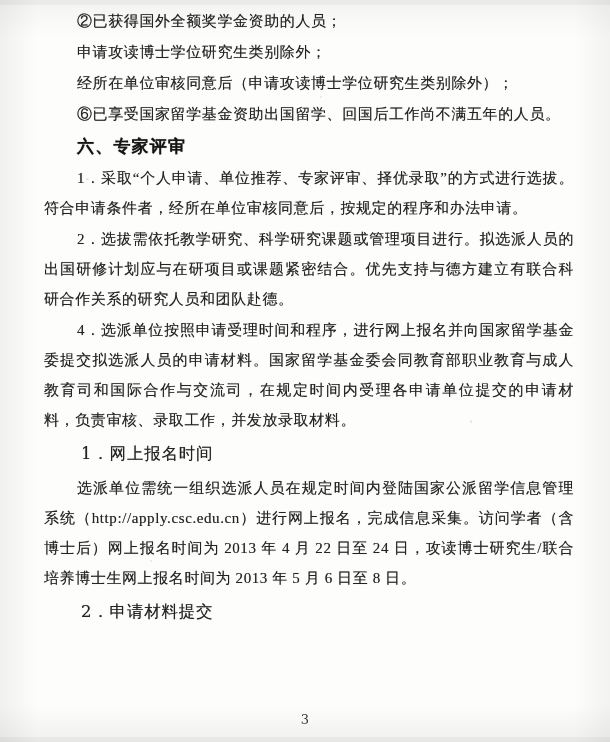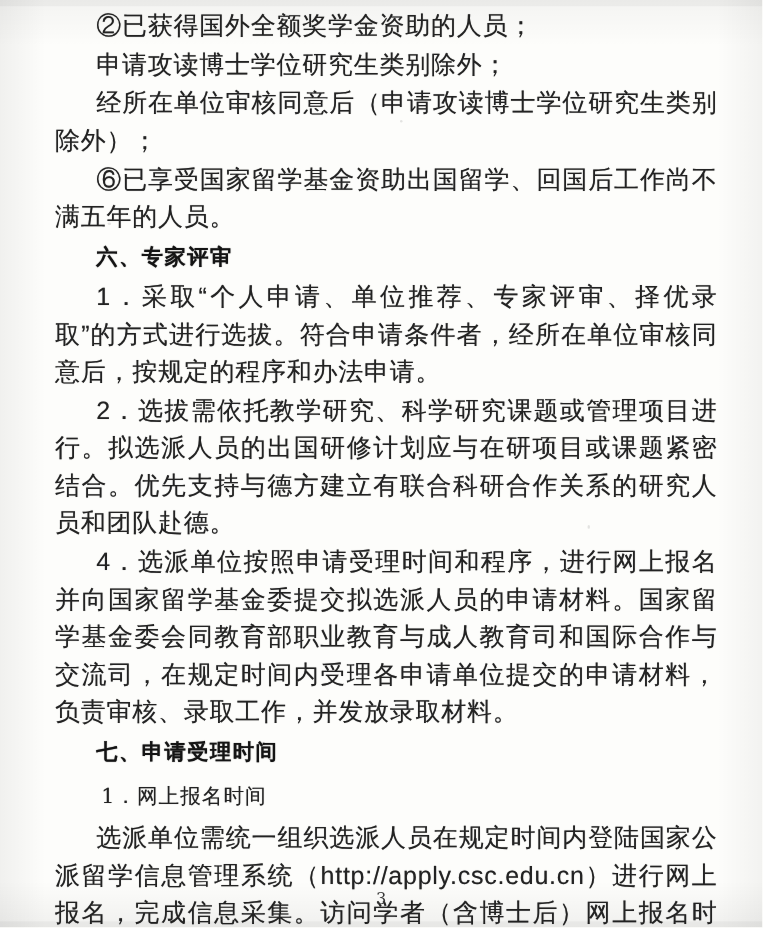--- a/index.html
+++ b/index.html
@@ -24,28 +24,28 @@
       linear-gradient(to right, rgba(0,0,0,0.05), rgba(0,0,0,0) 6%, rgba(0,0,0,0) 94%, rgba(0,0,0,0.045)),
       linear-gradient(to bottom, rgba(0,0,0,0.04), rgba(0,0,0,0) 5%, rgba(0,0,0,0) 95%, rgba(0,0,0,0.05));
   }
   .content {
     position: absolute;
     left: 44px;
     top: 6px;
     width: 530px;
   }
   .para {
-    font-size: 20px;
+    font-size: 15px;
     line-height: 30px;
     letter-spacing: 0.6px;
     text-align: justify;
     margin: 0 0 1px 0;
     color: #232323;
     text-shadow: 0 0 0.7px rgba(0,0,0,0.45);
-    font-family: Liberation Sans, sans-serif;
+    font-family: Liberation Serif, serif;
   }
   .indent2 {
     text-indent: 33px;
   }
   .heading {
     font-size: 17px;
     line-height: 31px;
     letter-spacing: 1.2px;
     font-weight: bold;
     text-indent: 33px;
@@ -96,21 +96,20 @@
     <p class="para indent2">申请攻读博士学位研究生类别除外；</p>
     <p class="para indent2">经所在单位审核同意后（申请攻读博士学位研究生类别除外）；</p>
     <p class="para indent2">⑥已享受国家留学基金资助出国留学、回国后工作尚不满五年的人员。</p>
 
     <p class="heading">六、专家评审</p>
 
     <p class="para indent2">1．采取“个人申请、单位推荐、专家评审、择优录取”的方式进行选拔。符合申请条件者，经所在单位审核同意后，按规定的程序和办法申请。</p>
     <p class="para indent2">2．选拔需依托教学研究、科学研究课题或管理项目进行。拟选派人员的出国研修计划应与在研项目或课题紧密结合。优先支持与德方建立有联合科研合作关系的研究人员和团队赴德。</p>
     <p class="para indent2">4．选派单位按照申请受理时间和程序，进行网上报名并向国家留学基金委提交拟选派人员的申请材料。国家留学基金委会同教育部职业教育与成人教育司和国际合作与交流司，在规定时间内受理各申请单位提交的申请材料，负责审核、录取工作，并发放录取材料。</p>
 
-    <p class="heading">七、申请受理时间</p>
 
     <p class="sub">1．网上报名时间</p>
     <p class="para indent2">选派单位需统一组织选派人员在规定时间内登陆国家公派留学信息管理系统（http://apply.csc.edu.cn）进行网上报名，完成信息采集。访问学者（含博士后）网上报名时间为 2013 年 4 月 22 日至 24 日，攻读博士研究生/联合培养博士生网上报名时间为 2013 年 5 月 6 日至 8 日。</p>
 
     <p class="sub">2．申请材料提交</p>
 
   </div>
 
   <div class="pagenum">3</div>
 

